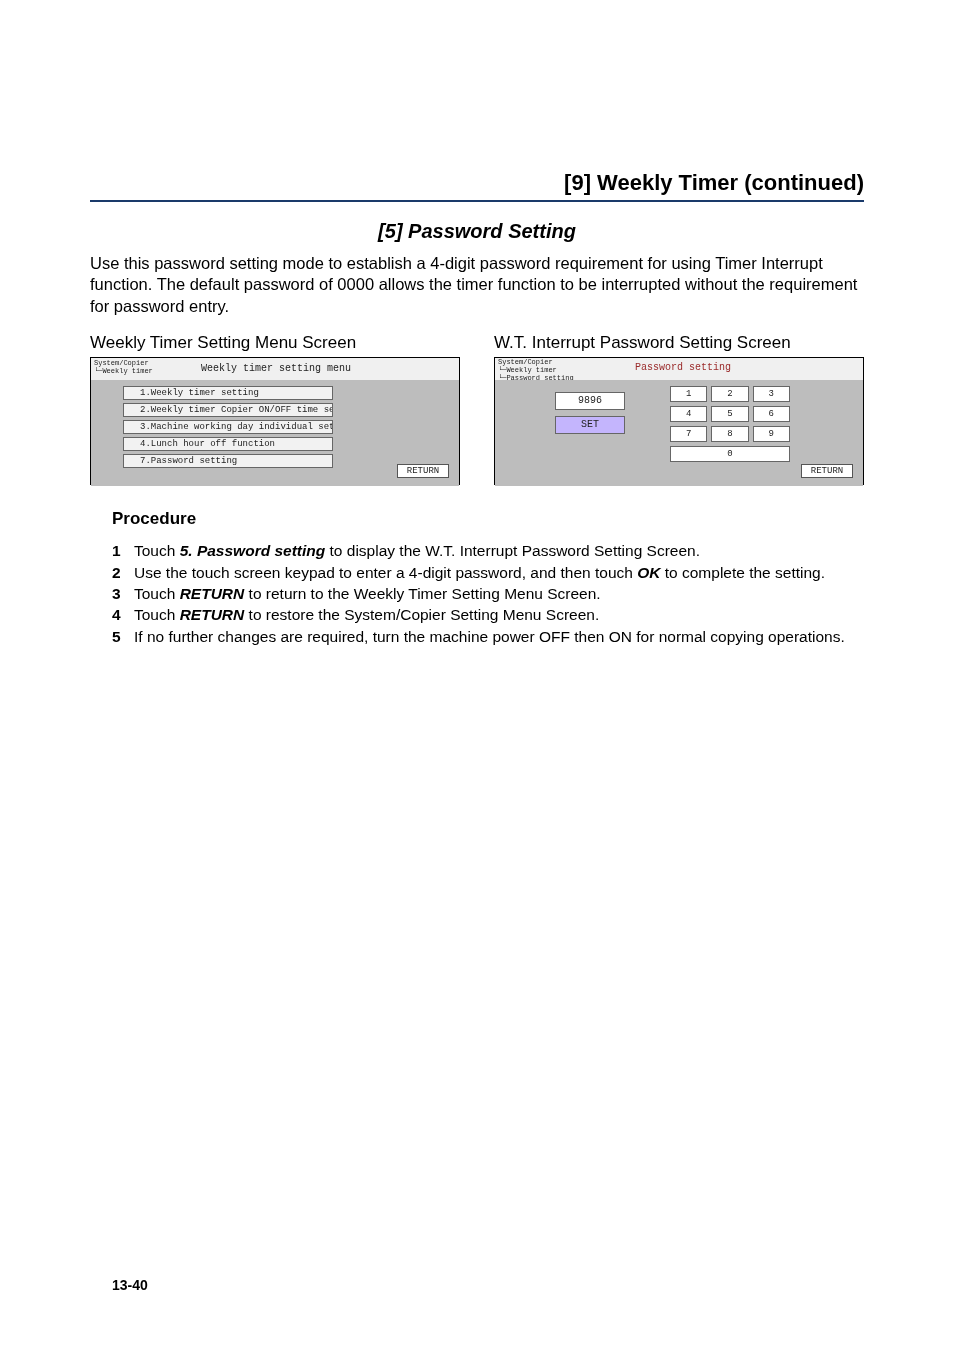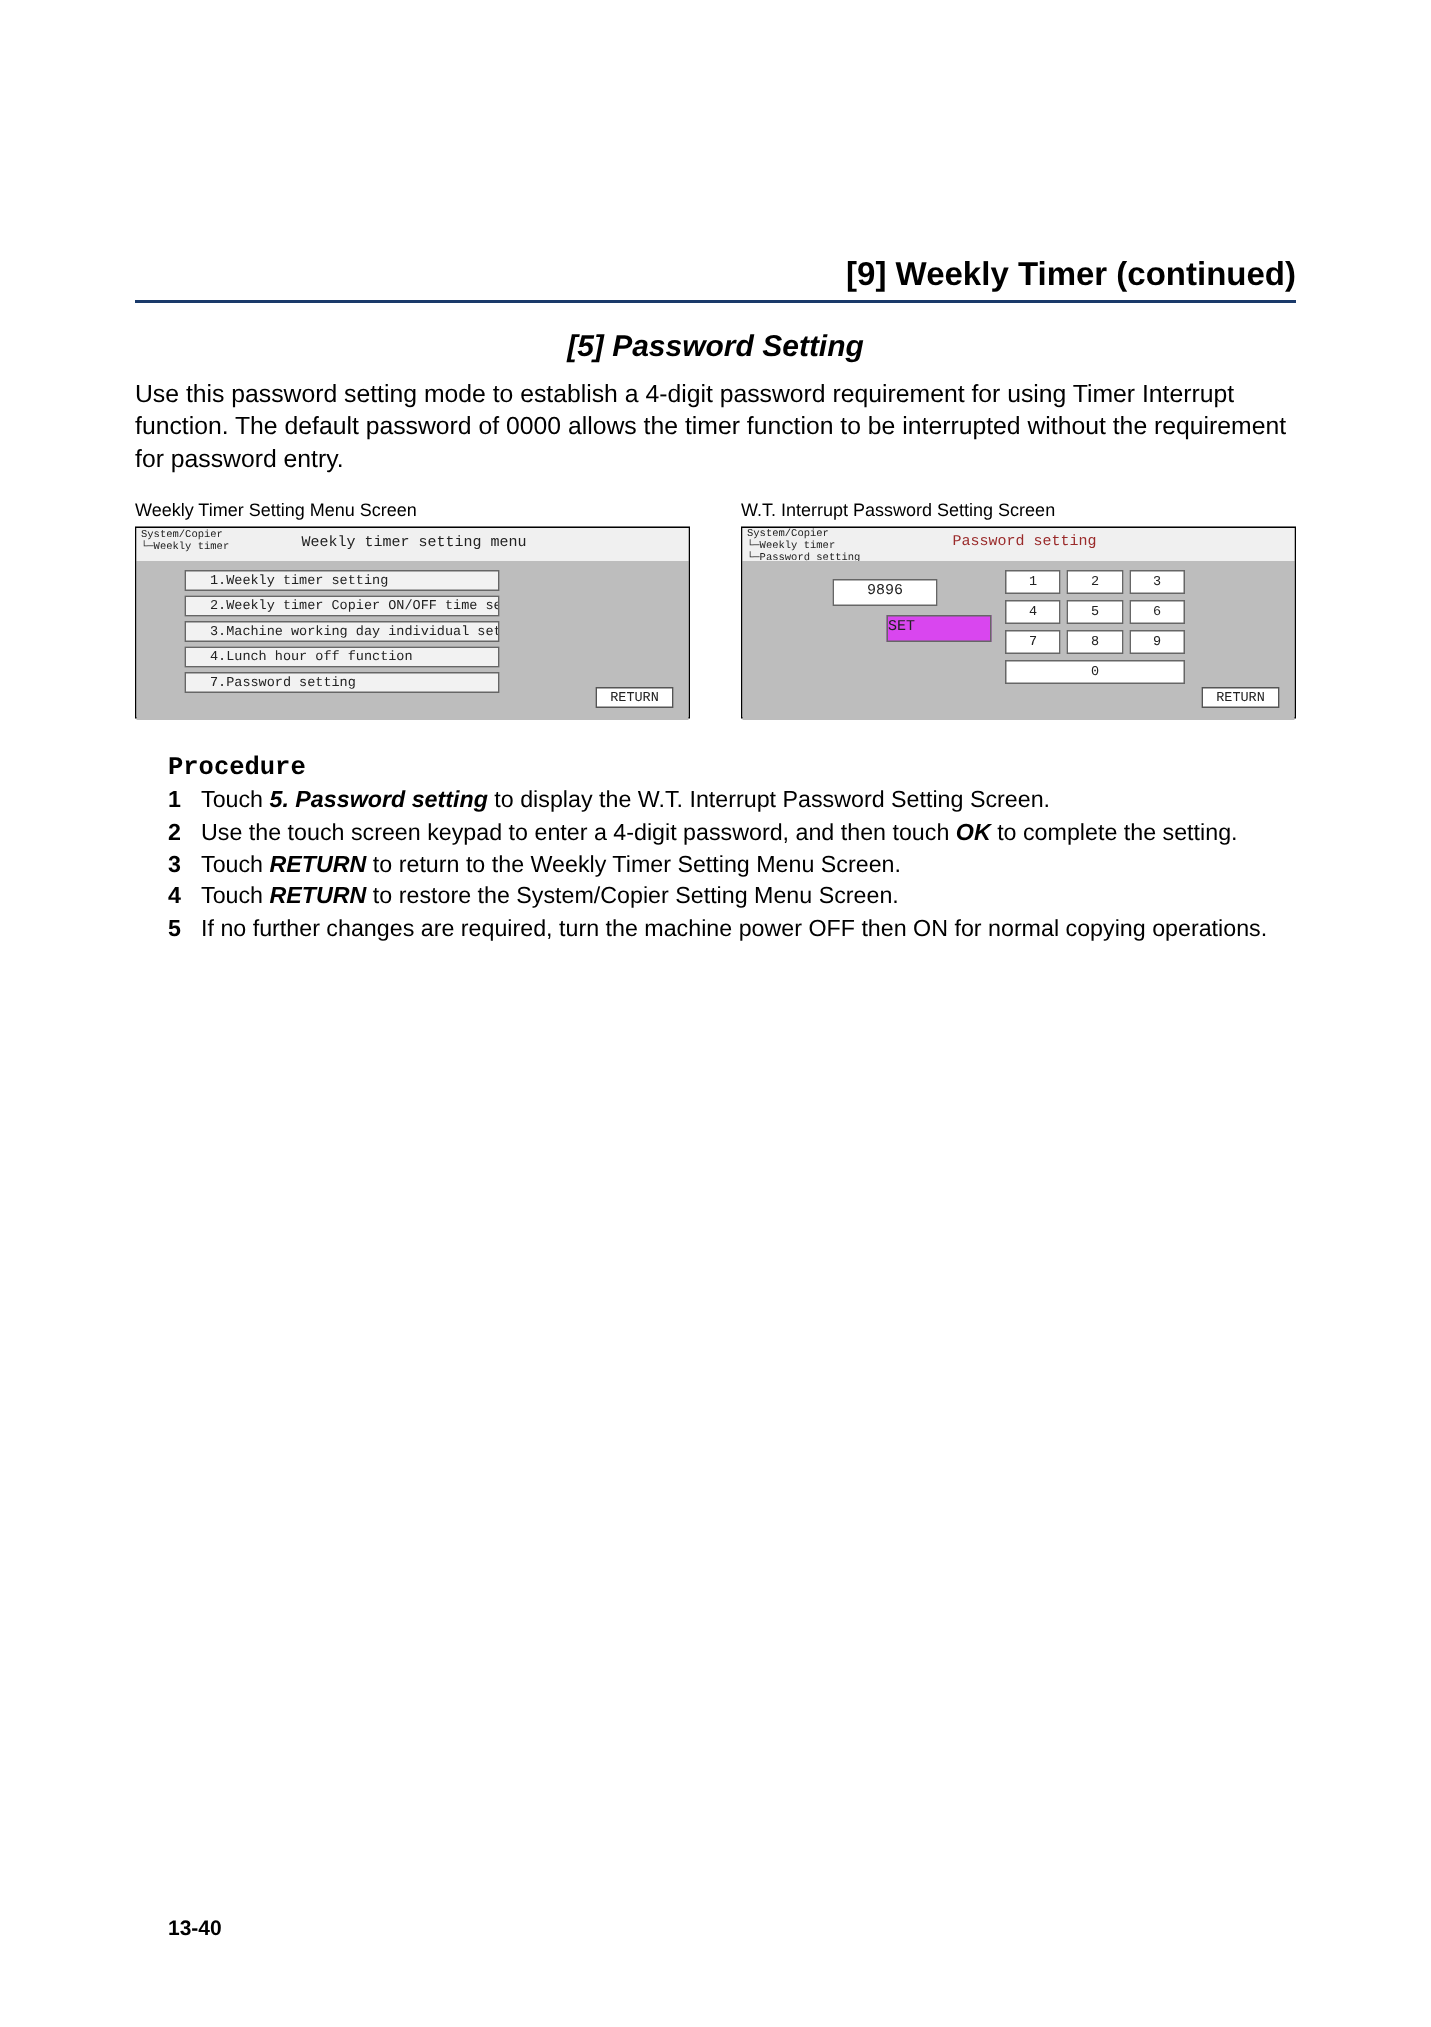--- a/index.html
+++ b/index.html
@@ -32,21 +32,21 @@
       line-height: 1.3;
       margin-bottom: 16px;
     }
     .screens-row {
       display: flex;
       gap: 34px;
       margin-bottom: 24px;
     }
     .screen-block { flex: 1; }
     .screen-caption {
-      font-size: 12px;
+      font-size: 17px;
       margin-bottom: 4px;
     }
     .screen {
       border: 1px solid #000;
       background: #e8e8e8;
       position: relative;
       font-family: "Courier New", monospace;
       font-size: 9px;
       color: #222;
       height: 128px;
@@ -136,25 +136,25 @@
       text-align: center;
       font-size: 10px;
       line-height: 16px;
     }
     .set-btn {
       position: absolute;
       left: 60px;
       top: 36px;
       width: 70px;
       height: 18px;
-      background: #d946ef;
+      background: #c4b5fd;
       border: 1px solid #666;
+      text-align: center;
       font-size: 10px;
       line-height: 16px;
-      margin-left: 36px;
     }
     .keypad {
       position: absolute;
       left: 175px;
       top: 6px;
       width: 120px;
     }
     .keypad-row { display: flex; gap: 4px; margin-bottom: 4px; }
     .key {
       flex: 1;
@@ -171,22 +171,21 @@
       position: absolute;
       right: 10px;
       bottom: 8px;
       width: 52px;
     }
     
     .procedure { padding-left: 22px; }
     .proc-label {
       font-size: 17px;
       font-weight: bold;
-      margin-bottom: 2px;
-      font-family: Liberation Mono, monospace;
+      margin-bottom: 12px;
     }
     .step {
       display: flex;
       font-size: 15.5px;
       line-height: 1.25;
       margin-bottom: 2px;
     }
     .step .num {
       font-weight: bold;
       width: 22px;

